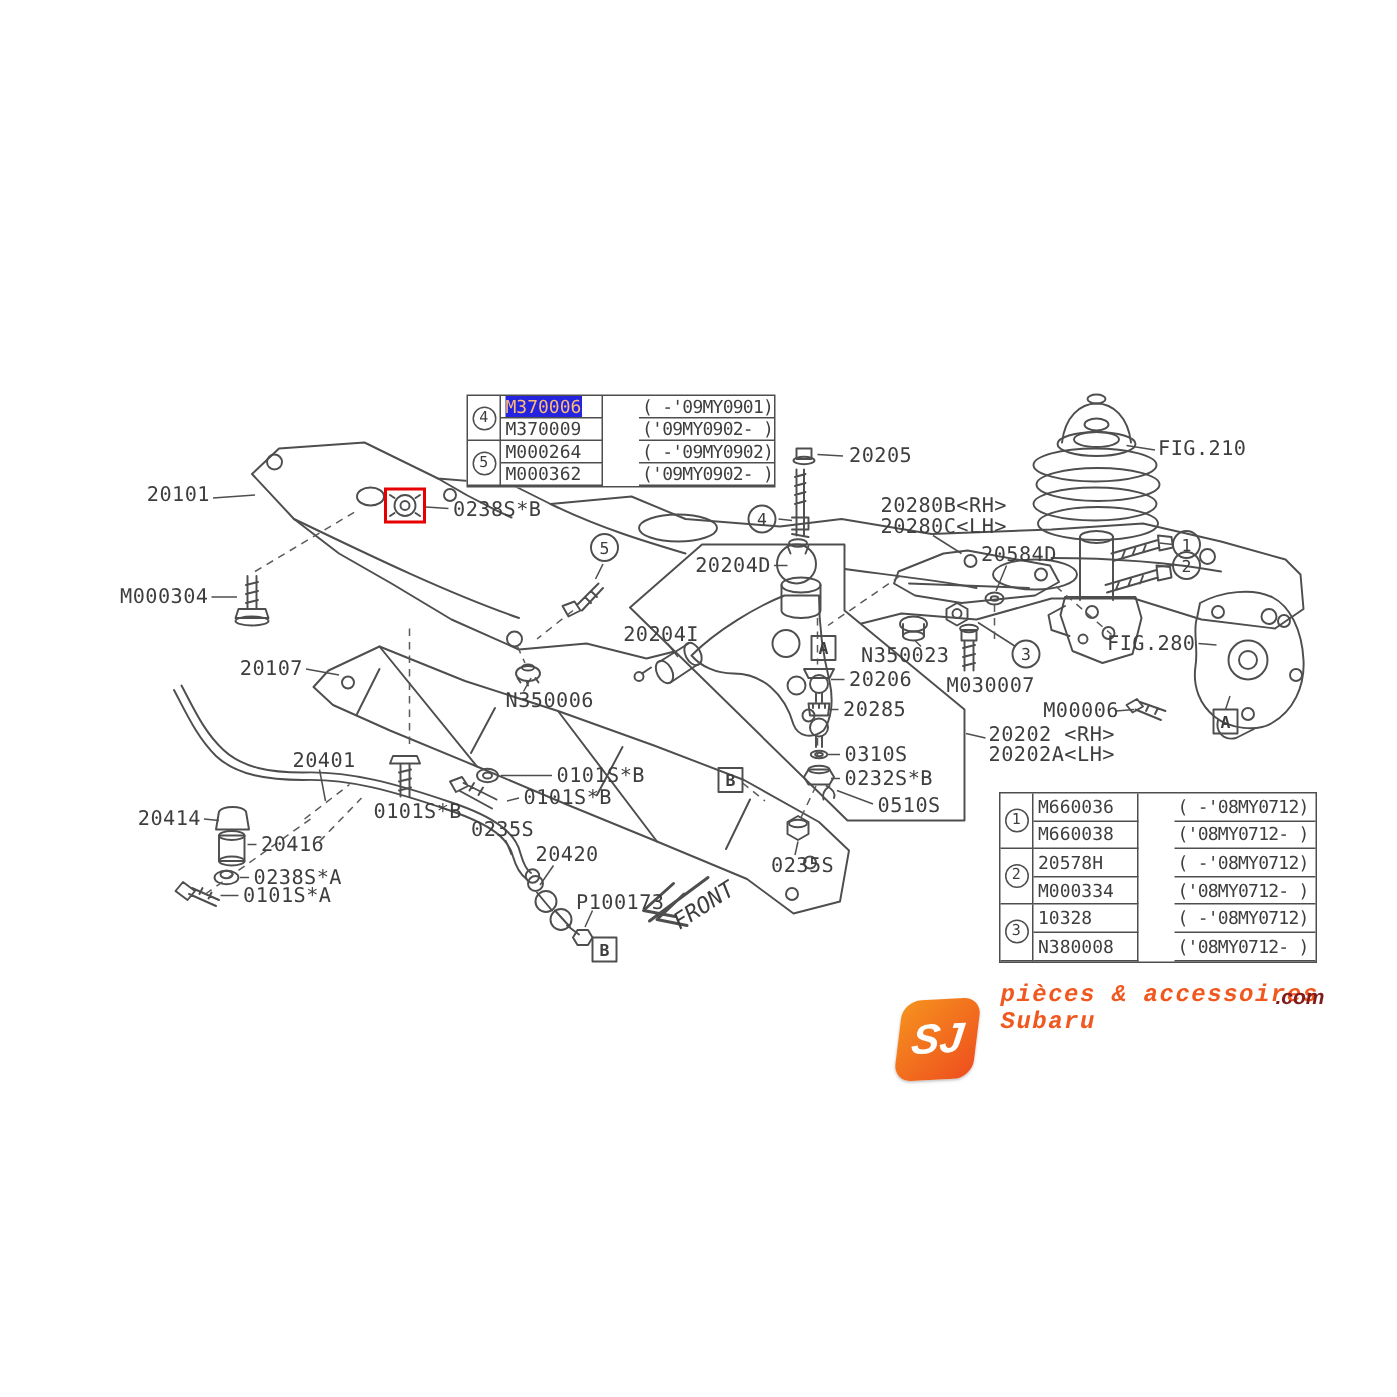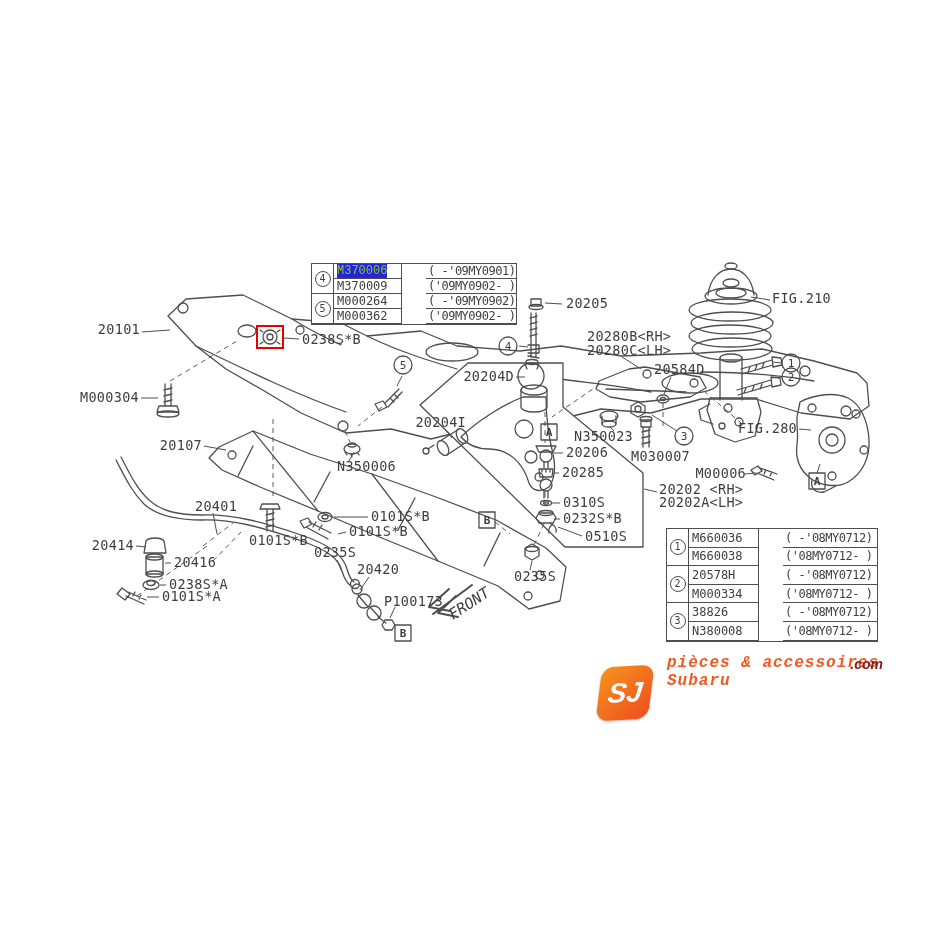--- a/index.html
+++ b/index.html
@@ -328,21 +328,21 @@
         <rect x="395" y="625" width="16" height="16" class="art" fill="#fff" stroke-width="1.6"></rect>
         <text x="403" y="637" text-anchor="middle" class="blet">B</text>
       </g>
   </svg>
 
   
   <div class="vtable top" id="top-table">
       <div class="tnum" style="grid-row: span 2;">
         <span class="circ">4</span>
       </div>
-      <div class="tpart"><span style="background: rgb(35, 35, 224); color: #84cc16; font-family: Liberation Mono, monospace;">M370006</span></div>
+      <div class="tpart"><span style="background: rgb(35, 35, 224); color: #fdba74;">M370006</span></div>
       <div class="trange">( -'09MY0901)</div>
       <div class="tpart"><span>M370009</span></div>
       <div class="trange">('09MY0902- )</div>
       <div class="tnum" style="grid-row: span 2;">
         <span class="circ">5</span>
       </div>
       <div class="tpart"><span>M000264</span></div>
       <div class="trange">( -'09MY0902)</div>
       <div class="tpart"><span>M000362</span></div>
       <div class="trange">('09MY0902- )</div>
@@ -358,21 +358,21 @@
       <div class="tnum" style="grid-row: span 2;">
         <span class="circ">2</span>
       </div>
       <div class="tpart"><span>20578H</span></div>
       <div class="trange">( -'08MY0712)</div>
       <div class="tpart"><span>M000334</span></div>
       <div class="trange">('08MY0712- )</div>
       <div class="tnum" style="grid-row: span 2;">
         <span class="circ">3</span>
       </div>
-      <div class="tpart"><span>38826</span></div>
+      <div class="tpart"><span>10328</span></div>
       <div class="trange">( -'08MY0712)</div>
       <div class="tpart"><span>N380008</span></div>
       <div class="trange">('08MY0712- )</div>
     </div>
 
   
   <div class="logo">
     <div class="logo-mark">
       <span>SJ</span>
     </div>

